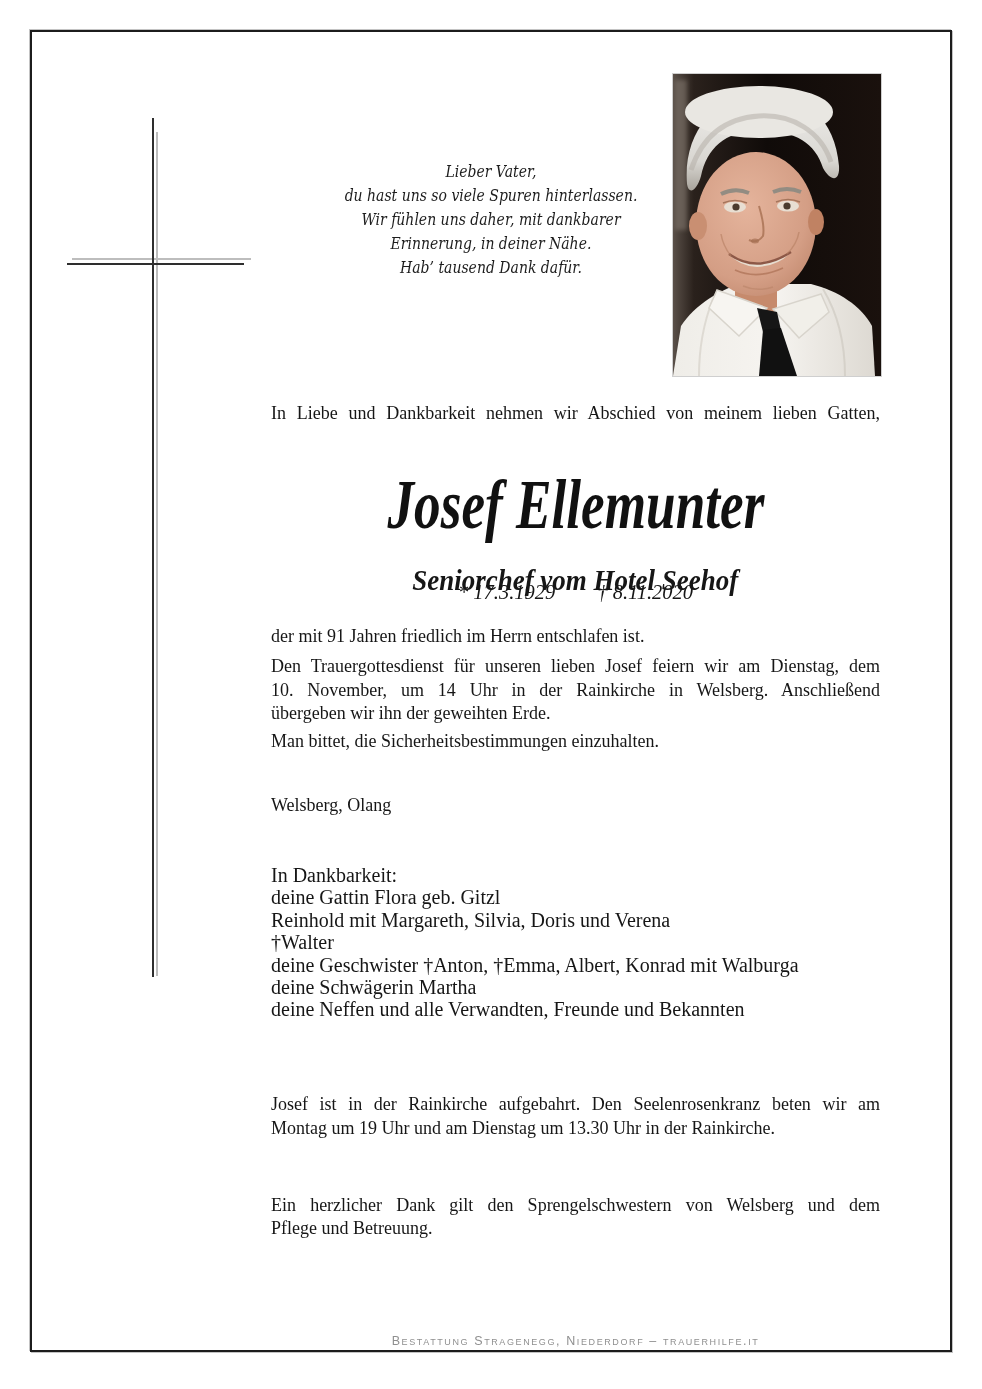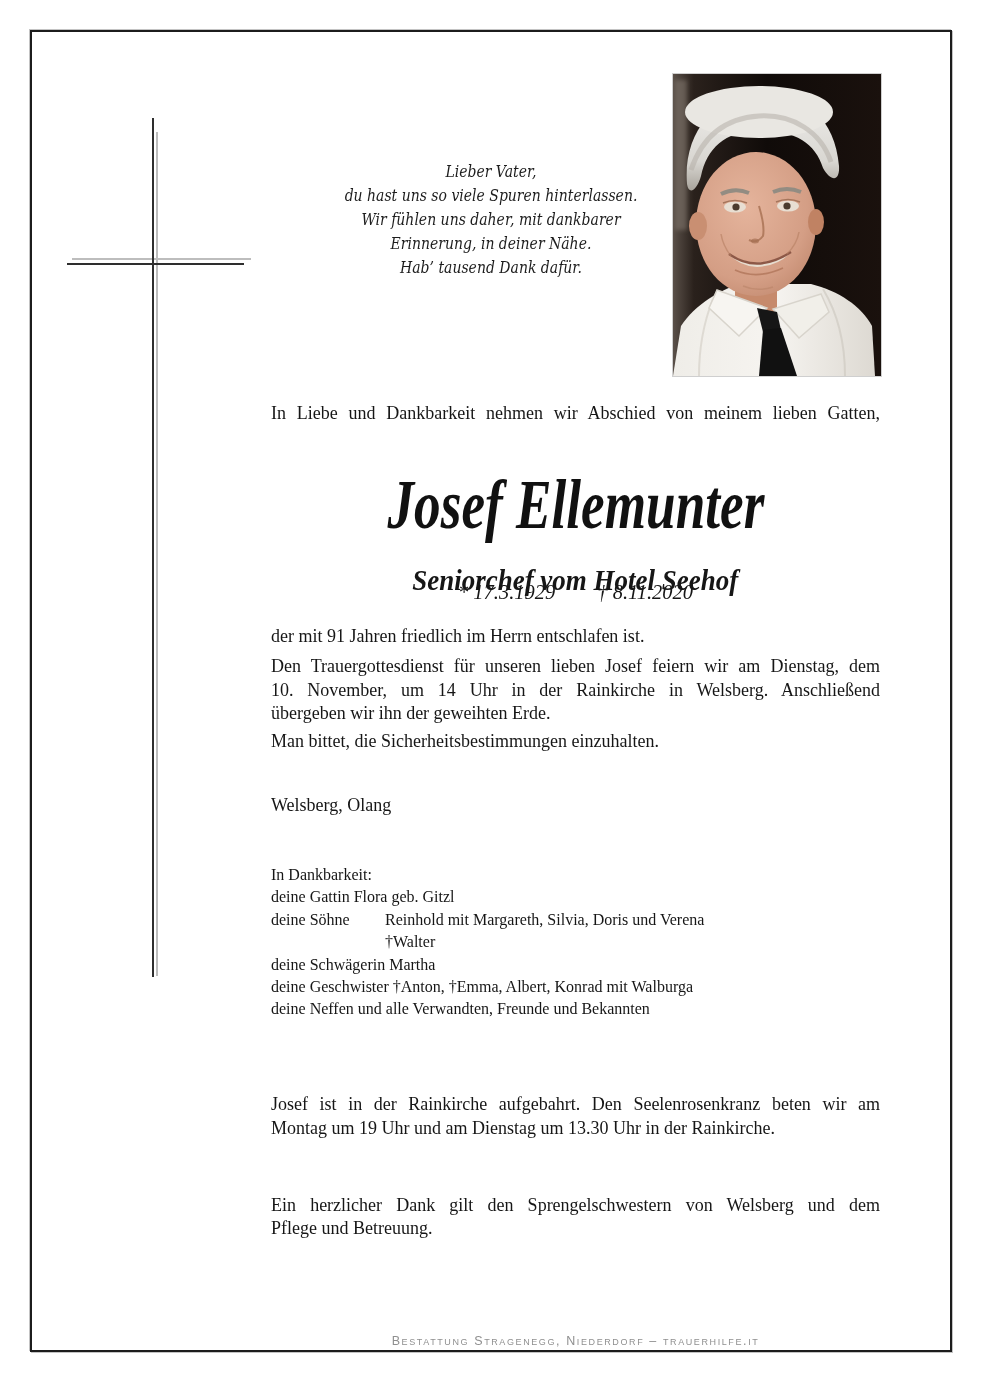--- a/index.html
+++ b/index.html
@@ -69,21 +69,21 @@
   .dates {
     top:579px; display:flex; justify-content:center; gap:42px;
     font-weight:normal; font-style:italic; font-size:20.5px; line-height:26px;
   }
 
   .line-entschlafen { top:625px; }
   .service { top:655px; }
   .line-sicherheit { top:730px; }
   .line-orte { top:794px; }
 
-  .mourners { top:864px; width:660px; font-size:16px; line-height:22.4px; }
+  .mourners { top:864px; width:660px; font-size:20px; line-height:22.4px; }
   .soehne-row { display:flex; }
   .soehne-label { width:114px; flex:0 0 114px; }
 
   .aufbahrung { top:1092px; line-height:24px; }
   .dank { top:1194px; line-height:22.8px; }
 
   .footer {
     top:1334px; text-align:center;
     font-family:"Liberation Sans", sans-serif;
     font-variant:small-caps;
@@ -211,28 +211,27 @@
 </div>
 
 <div class="abs col line-sicherheit bodytext nowrap">Man bittet, die Sicherheitsbestimmungen einzuhalten.</div>
 
 <div class="abs col line-orte bodytext nowrap">Welsberg, Olang</div>
 
 <div class="abs mourners" style="left:271px;">
   <div class="nowrap">In Dankbarkeit:</div>
   <div class="nowrap">deine Gattin Flora geb. Gitzl</div>
   <div class="soehne-row">
-    <div class="soehne-label nowrap">deine Söhne</div>
     <div>
       <div class="nowrap">Reinhold mit Margareth, Silvia, Doris und Verena</div>
       <div class="nowrap">†Walter</div>
     </div>
   </div>
+  <div class="nowrap">deine Geschwister †Anton, †Emma, Albert, Konrad mit Walburga</div>
   <div class="nowrap">deine Schwägerin Martha</div>
-  <div class="nowrap">deine Geschwister †Anton, †Emma, Albert, Konrad mit Walburga</div>
   <div class="nowrap">deine Neffen und alle Verwandten, Freunde und Bekannten</div>
 </div>
 
 <div class="abs col aufbahrung bodytext">
   <div class="jline">Josef ist in der Rainkirche aufgebahrt. Den Seelenrosenkranz beten wir am</div>
   <div class="nowrap">Montag um 19 Uhr und am Dienstag um 13.30 Uhr in der Rainkirche.</div>
 </div>
 
 <div class="abs col dank bodytext">
   <div class="jline">Ein herzlicher Dank gilt den Sprengelschwestern von Welsberg und dem</div>

